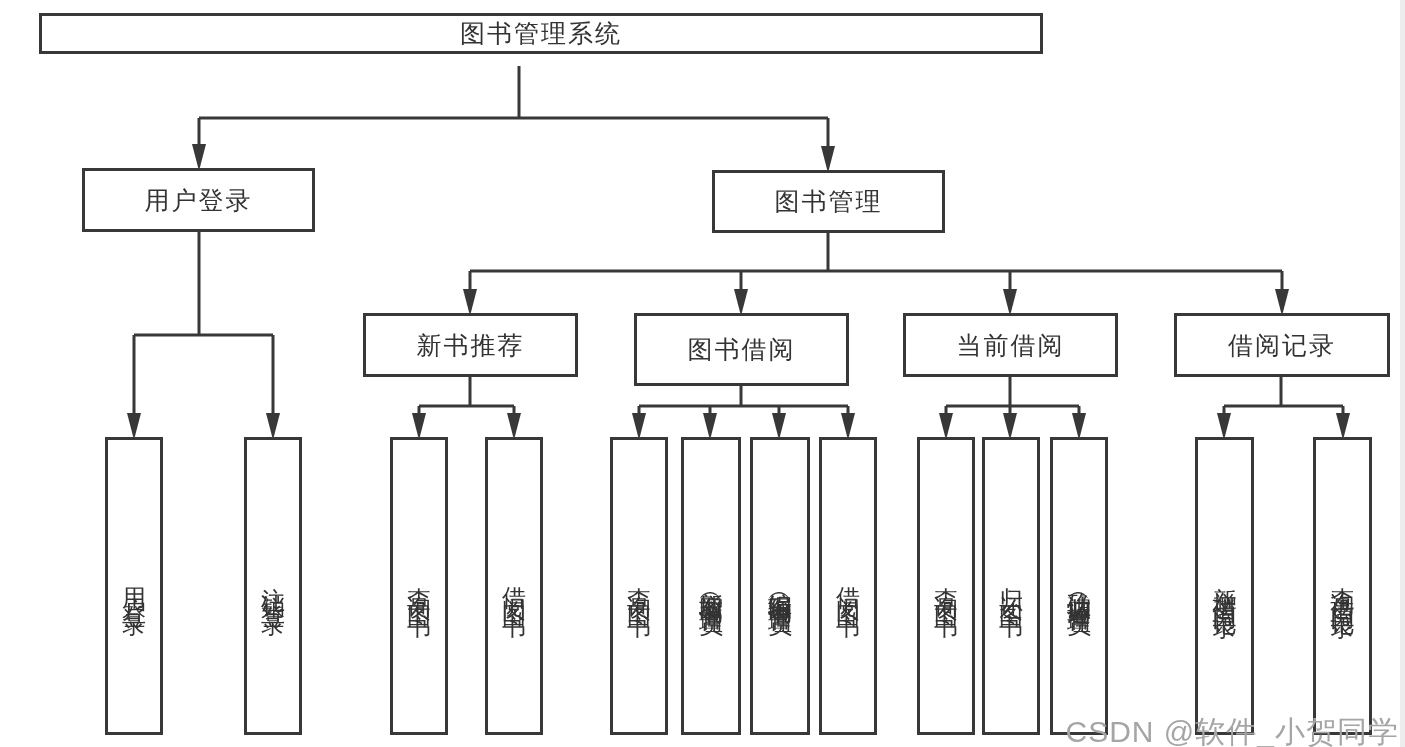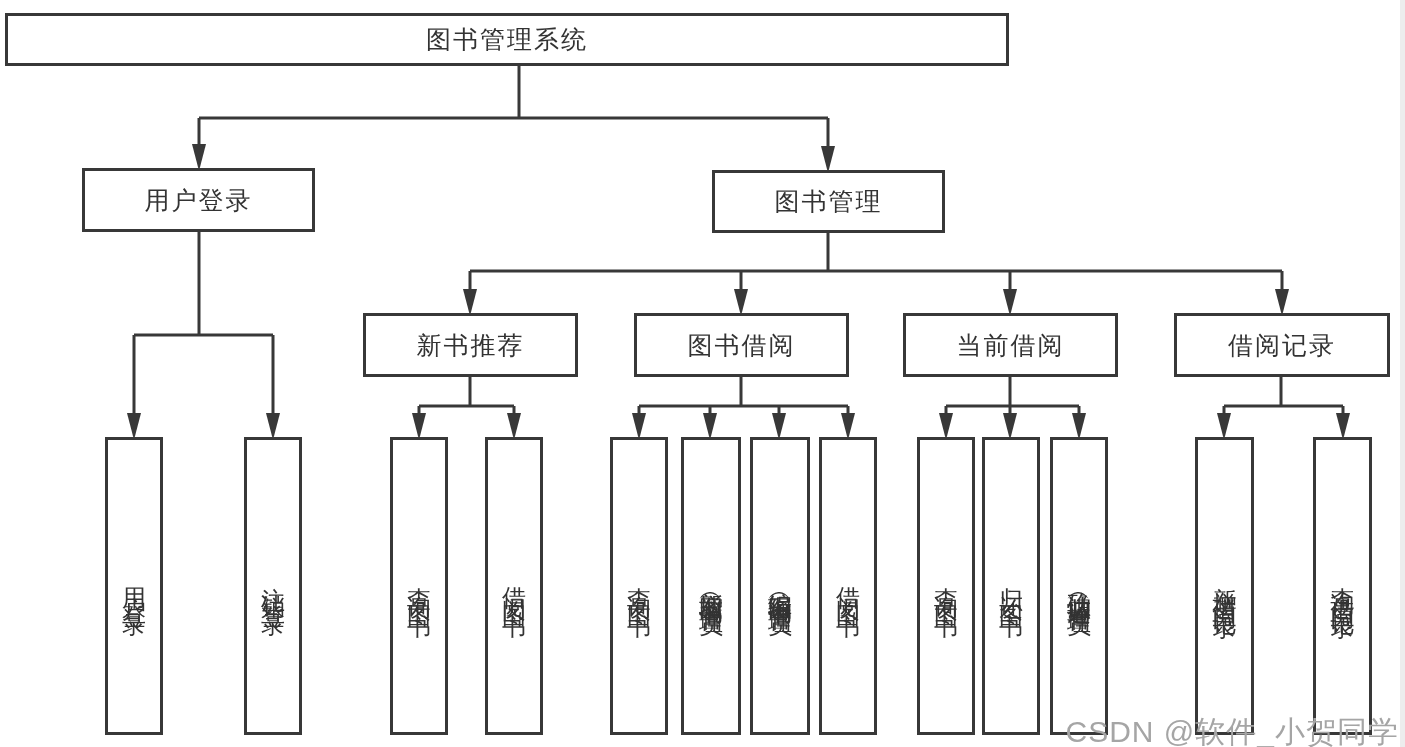--- a/index.html
+++ b/index.html
@@ -96,27 +96,27 @@
       <polygon points="772,413 786,413 779,440"></polygon>
       <polygon points="841,413 855,413 848,440"></polygon>
       <polygon points="939,413 953,413 946,440"></polygon>
       <polygon points="1003,413 1017,413 1010,440"></polygon>
       <polygon points="1072,413 1086,413 1079,440"></polygon>
       <polygon points="1217,413 1231,413 1224,440"></polygon>
       <polygon points="1336,413 1350,413 1343,440"></polygon>
     </g>
   </svg>
 
-  <div class="node" style="left:5px; top:13px; width:1004px; height:53px">图书管理系统</div>
+  <div class="node" style="left:39px; top:13px; width:1004px; height:41px">图书管理系统</div>
 
   <div class="node" style="left:82px; top:168px; width:233px; height:64px">用户登录</div>
   <div class="node" style="left:363px; top:313px; width:215px; height:64px">新书推荐</div>
 
   <div class="node" style="left:712px; top:170px; width:233px; height:63px">图书管理</div>
-  <div class="node" style="left:634px; top:313px; width:215px; height:64px">图书借阅</div>
+  <div class="node" style="left:634px; top:313px; width:215px; height:73px">图书借阅</div>
   <div class="node" style="left:1174px; top:313px; width:216px; height:64px">借阅记录</div>
   <div class="node" style="left:903px; top:313px; width:215px; height:64px">当前借阅</div>
 
   <div class="node vnode" style="left:105px; top:437px; width:58px; height:298px">用户登录</div>
   <div class="node vnode" style="left:244px; top:437px; width:58px; height:298px">注销登录</div>
 
   <div class="node vnode" style="left:390px; top:437px; width:58px; height:298px">查询图书</div>
   <div class="node vnode" style="left:485px; top:437px; width:58px; height:298px">借阅图书</div>
 
   <div class="node vnode" style="left:610px; top:437px; width:58px; height:298px">查询图书</div>

